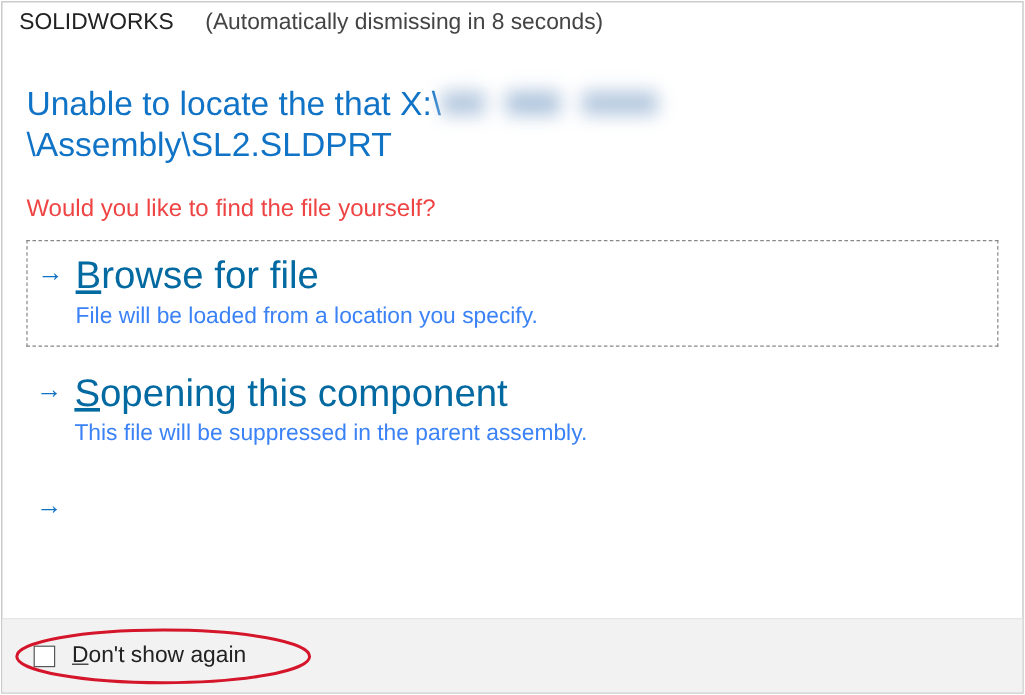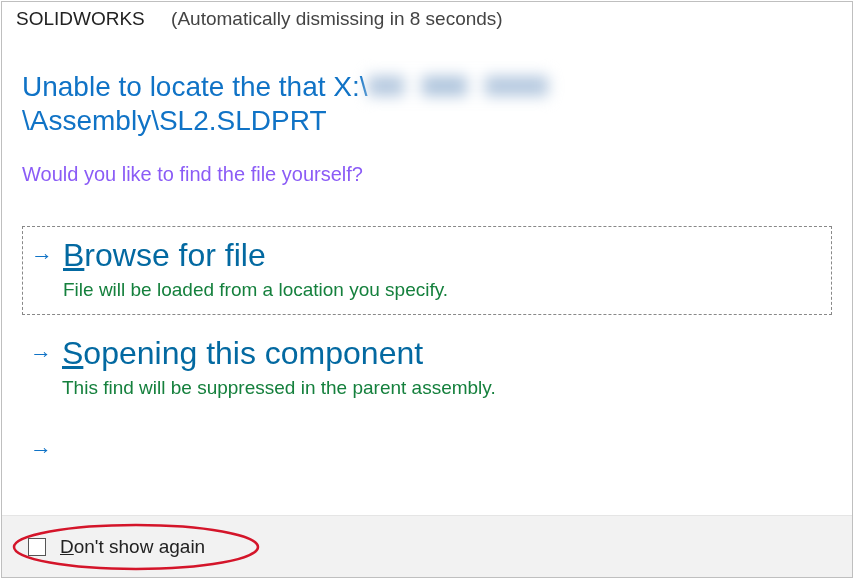--- a/index.html
+++ b/index.html
@@ -53,22 +53,22 @@
   .headline .redact::before{
     content:"";
     position:absolute;
     left:0;top:4px;right:0;bottom:4px;
     background: linear-gradient(90deg,#5a86b8 0 20%,#fff 20% 30%,#4d7db3 30% 55%,#fff 55% 65%,#5a86b8 65% 100%);
     opacity:.45;
     filter: blur(4px);
   }
   .question {
     font-size: 20px;
-    color: #8b5cf6;
-    margin-bottom: 40px;
+    color: #ef4444;
+    margin-bottom: 14px;
   }
   .option {
     display: flex;
     gap: 10px;
     padding: 10px 8px 12px 8px;
     margin-bottom: 10px;
     cursor: pointer;
   }
   .option.selected {
     border: 1px dashed #888;
@@ -83,21 +83,21 @@
     margin-top: 2px;
   }
   .opt-text { flex: 1; }
   .opt-title {
     color: #0369a1;
     font-size: 32px;
     line-height: 1.15;
   }
   .opt-title .ul { text-decoration: underline; }
   .opt-desc {
-    color: #15803d;
+    color: #3b82f6;
     font-size: 19px;
     margin-top: 4px;
     line-height: 1.25;
   }
   .footer {
     background: #f2f2f2;
     border-top: 1px solid #e5e5e5;
     height: 62px;
     display: flex;
     align-items: center;
@@ -150,21 +150,21 @@
       <div class="opt-text">
         <div class="opt-title"><span></span><span class="ul">B</span><span>rowse for file</span></div>
         <div class="opt-desc">File will be loaded from a location you specify.</div>
       </div>
     </div>
 
     <div class="option">
       <div class="arrow">→</div>
       <div class="opt-text">
         <div class="opt-title"><span></span><span class="ul">S</span><span>opening this component</span></div>
-        <div class="opt-desc">This find will be suppressed in the parent assembly.</div>
+        <div class="opt-desc">This file will be suppressed in the parent assembly.</div>
       </div>
     </div>
 
     <div class="option">
       <div class="arrow">→</div>
     </div>
 
   </div>
 
   <div class="footer">

